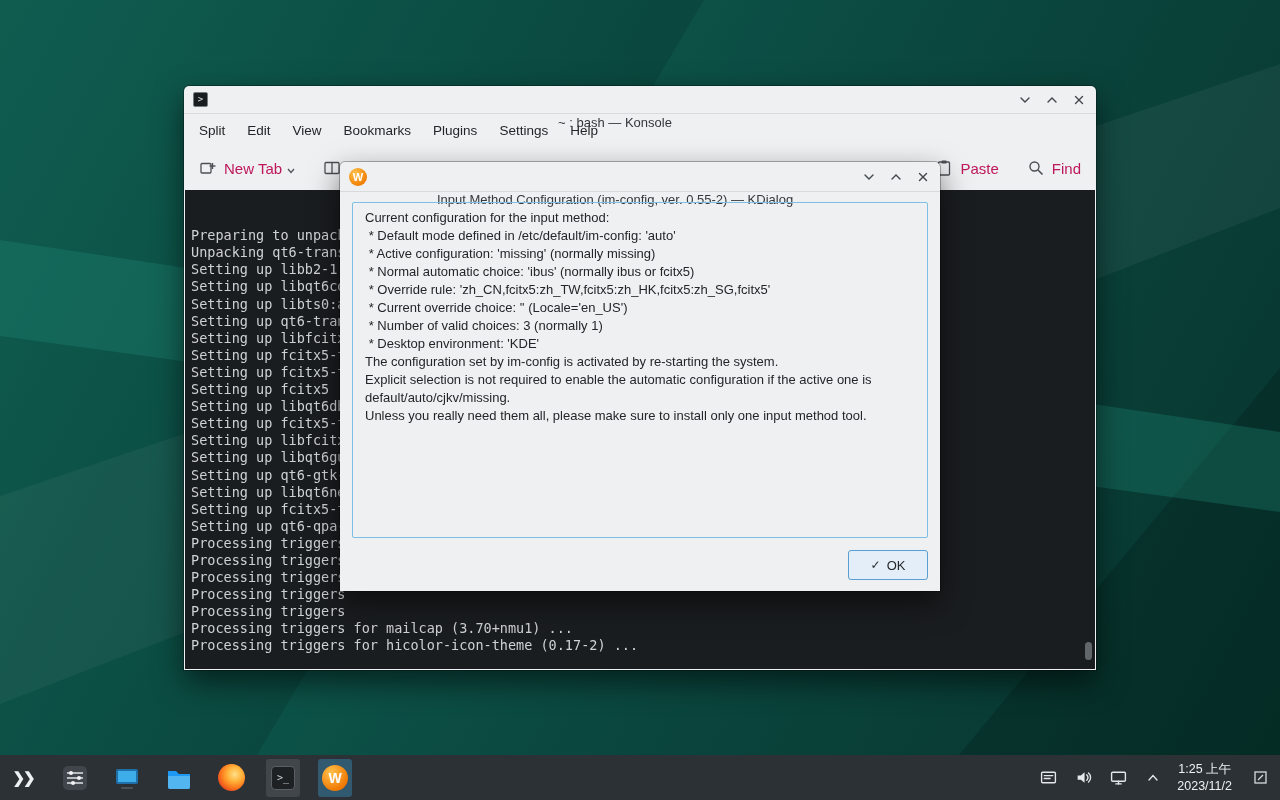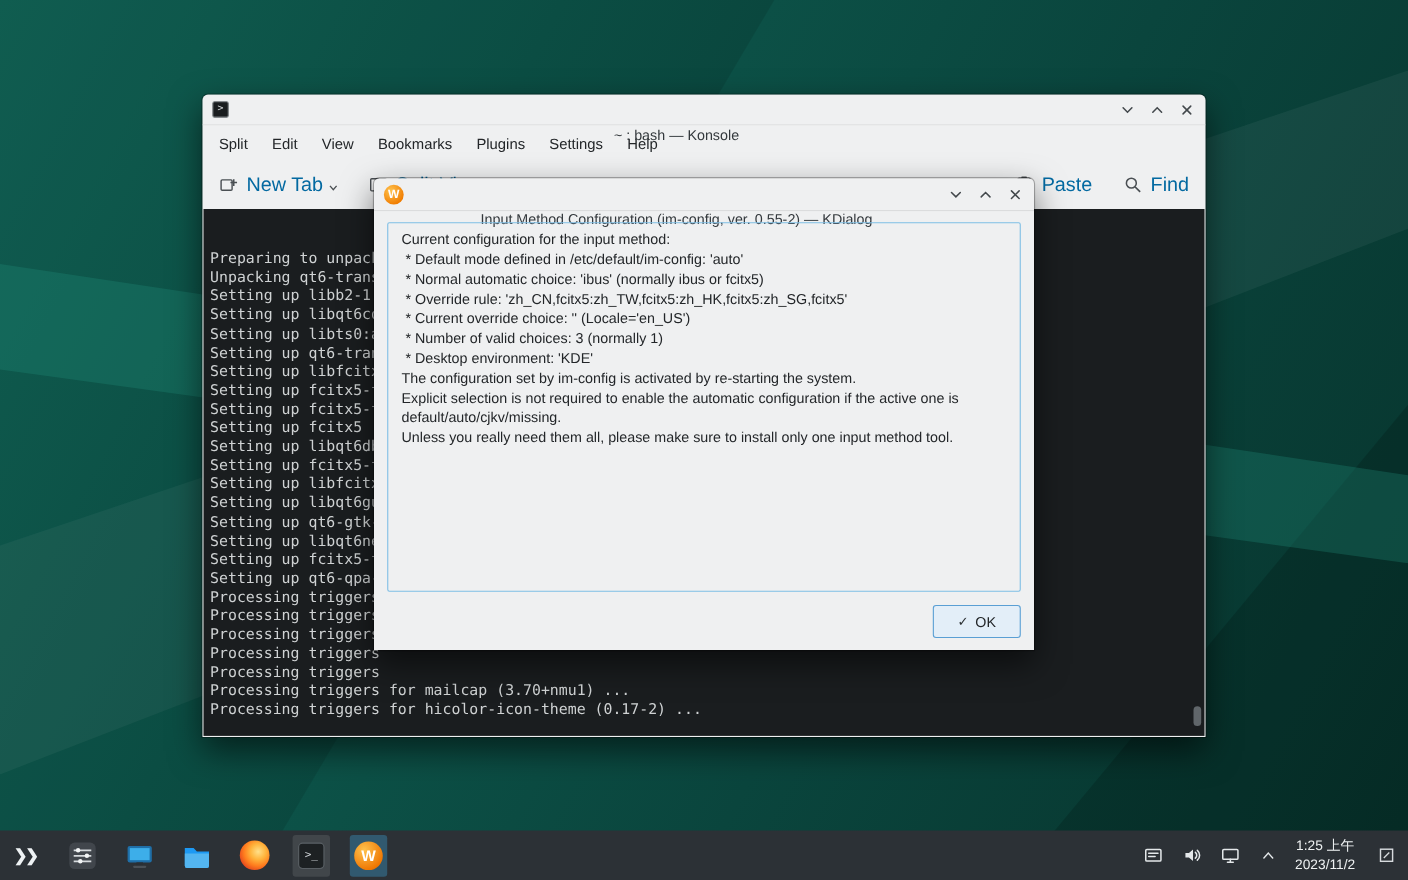--- a/index.html
+++ b/index.html
@@ -28,21 +28,21 @@
 
   
   #konsole { left:184px; top:86px; width:912px; height:584px; z-index:10; }
   .app-icon { width:15px; height:15px; background:#1a1d1f; border:1px solid #767b7f;
               border-radius:2px; color:#dfe2e4; font-size:9px; line-height:13px;
               text-align:center; font-family:"DejaVu Sans Mono",monospace; }
   .menubar { height:32px; display:flex; align-items:center; padding:0 4px;
              font-size:13.5px; color:#232629; }
   .menubar .mi { padding:5px 11px; border-radius:3px; }
   .toolbar { height:44px; display:flex; align-items:center; padding:0 15px; gap:28px; }
-  .tbtn { display:flex; align-items:center; gap:7px; font-size:18px; color:#0369a1; }
+  .tbtn { display:flex; align-items:center; gap:7px; font-size:15px; color:#be185d; }
   .tbtn svg { display:block; }
   .tb-right { margin-left:auto; display:flex; gap:28px; }
   .chev-sm { margin-left:-2px; margin-top:6px; }
 
   .terminal { position:absolute; left:1px; top:104px; width:910px; height:479px;
               background:#1a1d1f; font-family:"DejaVu Sans Mono",monospace;
               font-size:13.5px; line-height:17.1px; color:#cfd2d3;
               padding:3px 0 0 6px; white-space:pre; overflow:hidden; }
   .tline { height:17.1px; white-space:pre; }
   .scroll-thumb { position:absolute; right:3px; top:452px; width:7px; height:18px;
@@ -195,20 +195,21 @@
             <line x1="2.5" y1="2.5" x2="9.5" y2="9.5"></line>
             <line x1="9.5" y1="2.5" x2="2.5" y2="9.5"></line>
           </svg>
       </div>
     </div>
   </div>
 
   <div class="msgframe">
       <div class="msg-line">Current configuration for the input method:</div>
       <div class="msg-line"> * Default mode defined in /etc/default/im-config: 'auto'</div>
+      <div class="msg-line"> * Active configuration: 'missing' (normally missing)</div>
       <div class="msg-line"> * Normal automatic choice: 'ibus' (normally ibus or fcitx5)</div>
       <div class="msg-line"> * Override rule: 'zh_CN,fcitx5:zh_TW,fcitx5:zh_HK,fcitx5:zh_SG,fcitx5'</div>
       <div class="msg-line"> * Current override choice: '' (Locale='en_US')</div>
       <div class="msg-line"> * Number of valid choices: 3 (normally 1)</div>
       <div class="msg-line"> * Desktop environment: 'KDE'</div>
       <div class="msg-line">The configuration set by im-config is activated by re-starting the system.</div>
       <div class="msg-line">Explicit selection is not required to enable the automatic configuration if the active one is default/auto/cjkv/missing.</div>
       <div class="msg-line">Unless you really need them all, please make sure to install only one input method tool.</div>
     </div>
 

